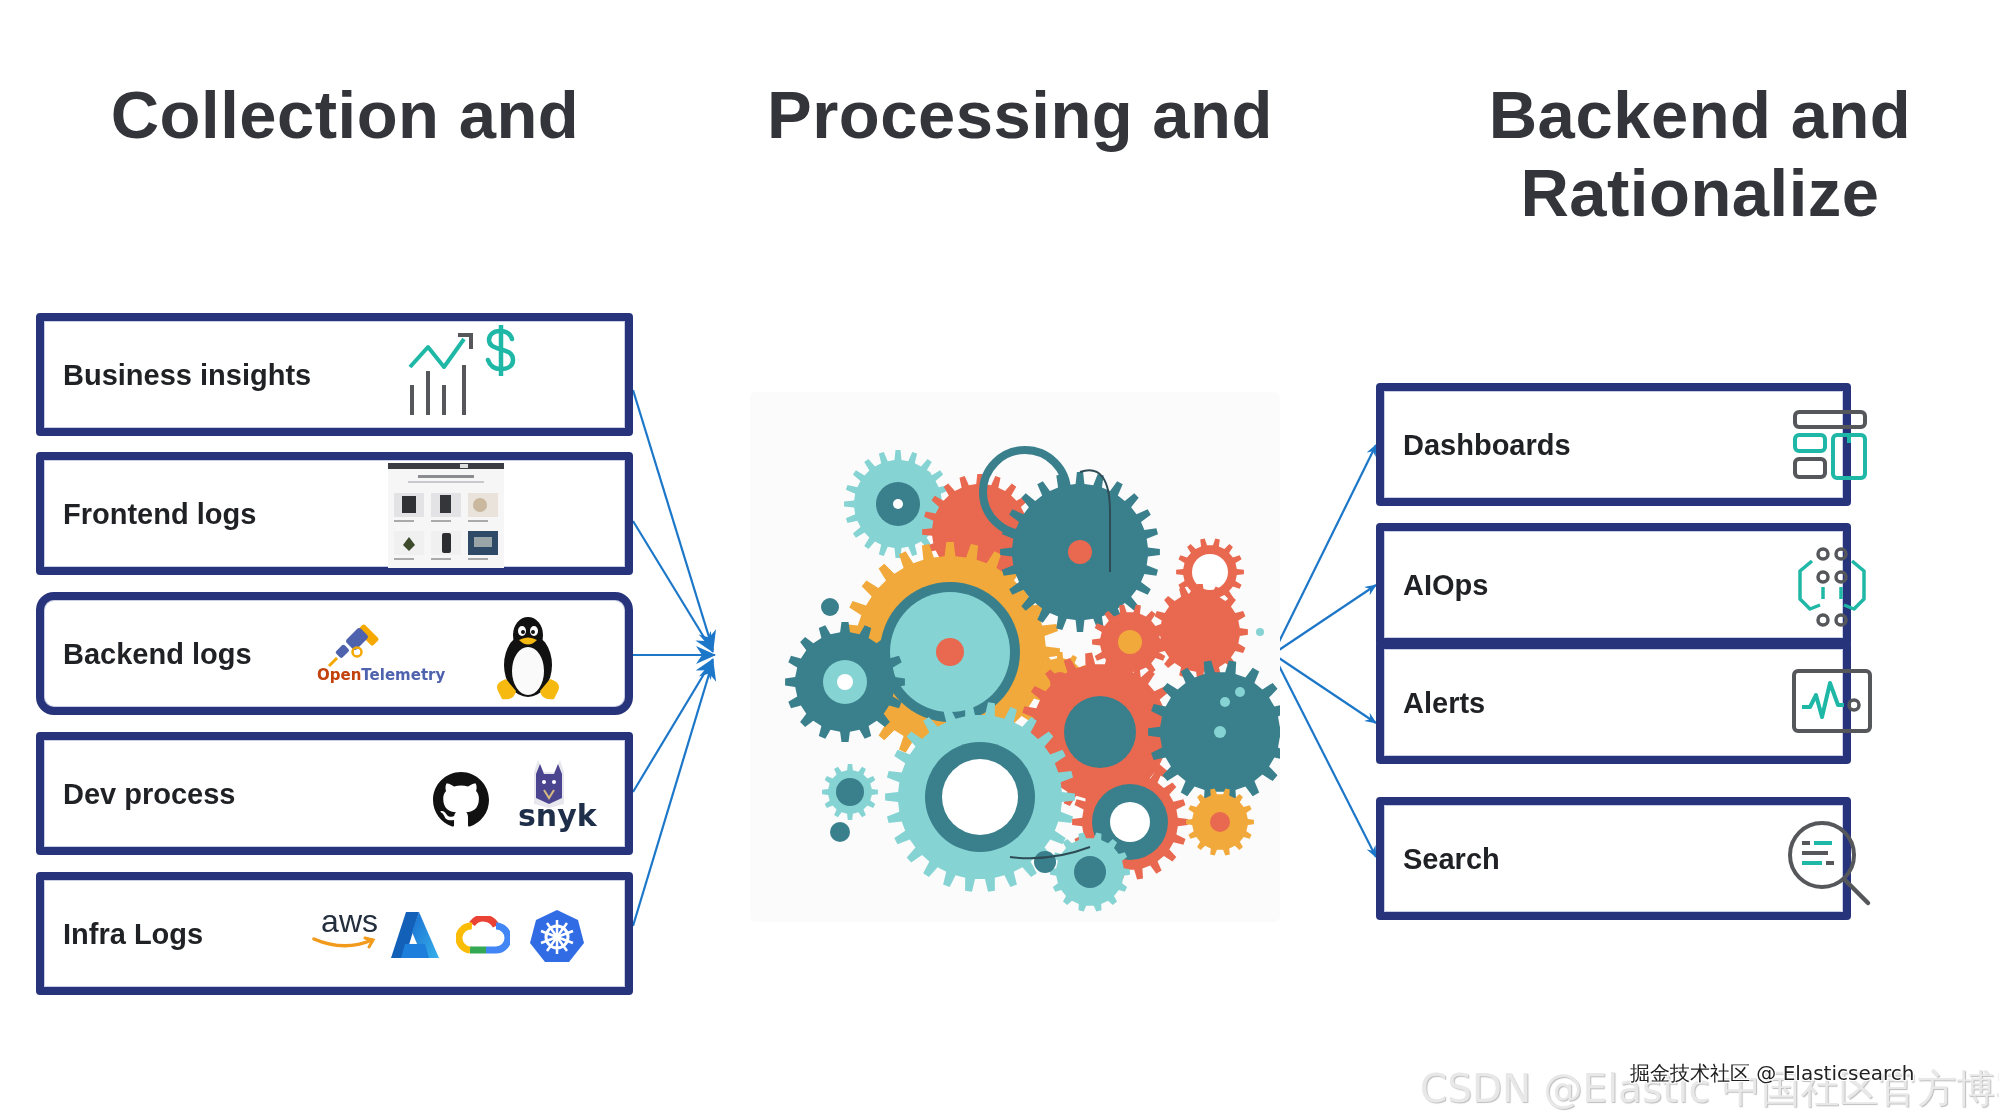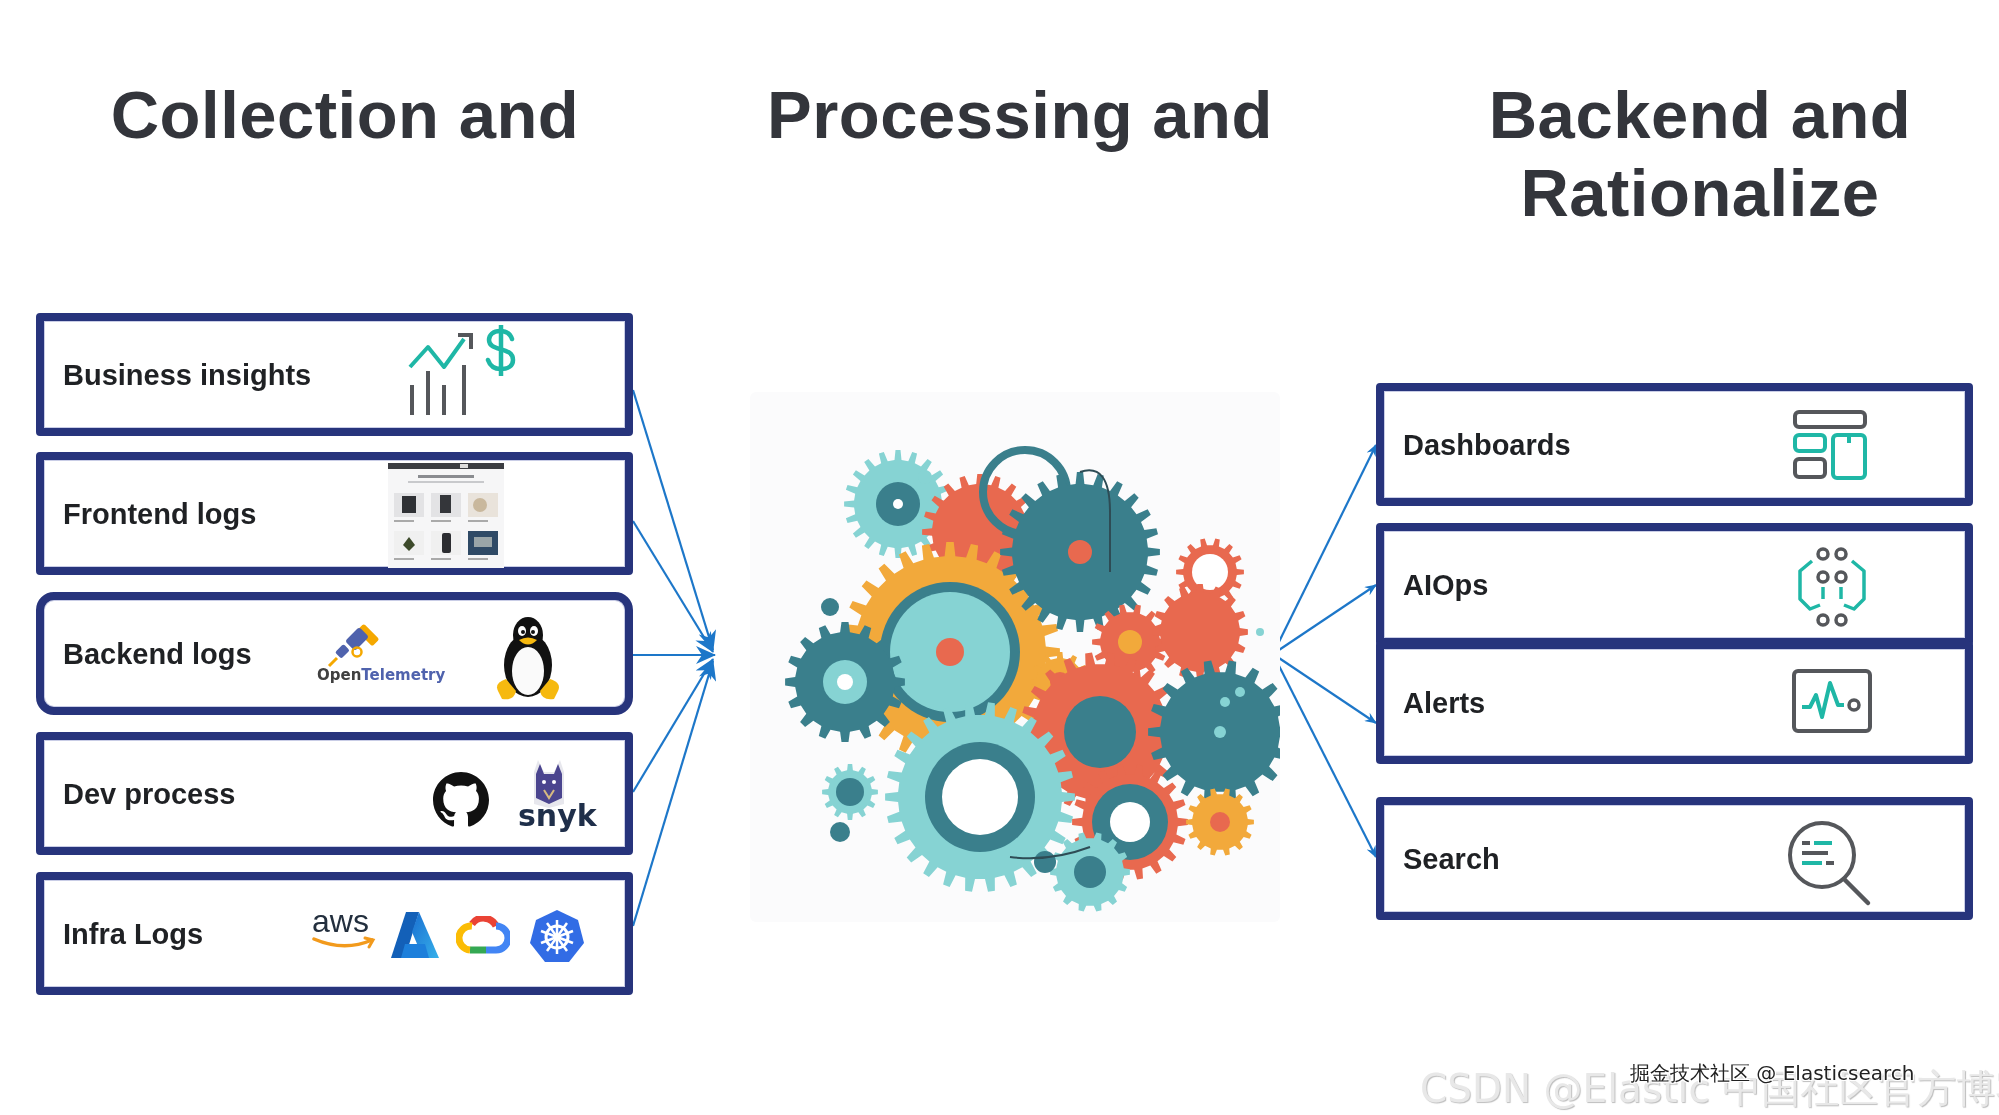--- a/index.html
+++ b/index.html
@@ -13,28 +13,29 @@
     font-size: 67px; line-height: 78px; color: #33353b; letter-spacing: 0.5px;
   }
   #title-collect { left: 60px; width: 570px; }
   #title-process { left: 735px; width: 570px; }
   #title-analyze { left: 1415px; width: 570px; }
 
   .box {
     position: absolute; box-sizing: border-box;
     border: 8px solid #27347c; border-radius: 4px; background: #fff;
     box-shadow: 0 0 0 1px #c9cde6 inset;
+    text-align: right;
   }
   .box .label {
     position: absolute; left: 19px; top: 50%; transform: translateY(-50%);
     font-size: 29px; font-weight: 700; color: #1f2124; white-space: nowrap;
     font-family: "Liberation Sans", sans-serif;
   }
   .left-box { left: 36px; width: 597px; height: 123px; }
-  .right-box { left: 1376px; width: 597px; height: 123px; }
+  .right-box { left: 1376px; width: 475px; height: 123px; }
 
   .icon { position: absolute; }
   svg { display: block; }
 
   #connectors { position: absolute; left: 0; top: 0; pointer-events: none; }
 
   #gears-panel {
     position: absolute; left: 750px; top: 392px; width: 530px; height: 530px;
     background: #fbfbfc; border-radius: 6px;
   }
@@ -143,21 +144,21 @@
   <span class="label">Backend logs</span>
   <span class="icon" style="left:275px; top:22px;">
     <svg width="80" height="48" viewBox="0 0 80 48">
       <rect x="44" y="2" width="10" height="22" rx="2" transform="rotate(-45 49 13)" fill="#f5a800"></rect>
       <rect x="28" y="10" width="20" height="14" rx="3" transform="rotate(-45 38 17)" fill="#4f62ad"></rect>
       <circle cx="38" cy="30" r="4.5" fill="none" stroke="#f5a800" stroke-width="2.5"></circle>
       <rect x="17" y="25" width="12" height="9" rx="2" transform="rotate(-45 23 29)" fill="#4f62ad"></rect>
       <line x1="10" y1="44" x2="18" y2="36" stroke="#f5a800" stroke-width="3"></line>
     </svg>
     <div class="otel-text" style="position:absolute; left:-2px; top:44px; white-space:nowrap;">
-      <span style="color:#404040;">Open</span><span style="color:#4f62ad;">Telemetry</span>
+      <span style="color:#c2410c;">Open</span><span style="color:#4f62ad;">Telemetry</span>
     </div>
   </span>
   <span class="icon" style="left:448px; top:13px;">
     <svg width="72" height="90" viewBox="0 0 72 90">
       <ellipse cx="36" cy="52" rx="24" ry="32" fill="#111"></ellipse>
       <ellipse cx="36" cy="22" rx="15" ry="18" fill="#111"></ellipse>
       <ellipse cx="36" cy="58" rx="16" ry="24" fill="#fafafa"></ellipse>
       <ellipse cx="30" cy="18" rx="4" ry="5" fill="#fff"></ellipse>
         <ellipse cx="42" cy="18" rx="4" ry="5" fill="#fff"></ellipse>
       <circle cx="31" cy="19" r="2" fill="#111"></circle>

